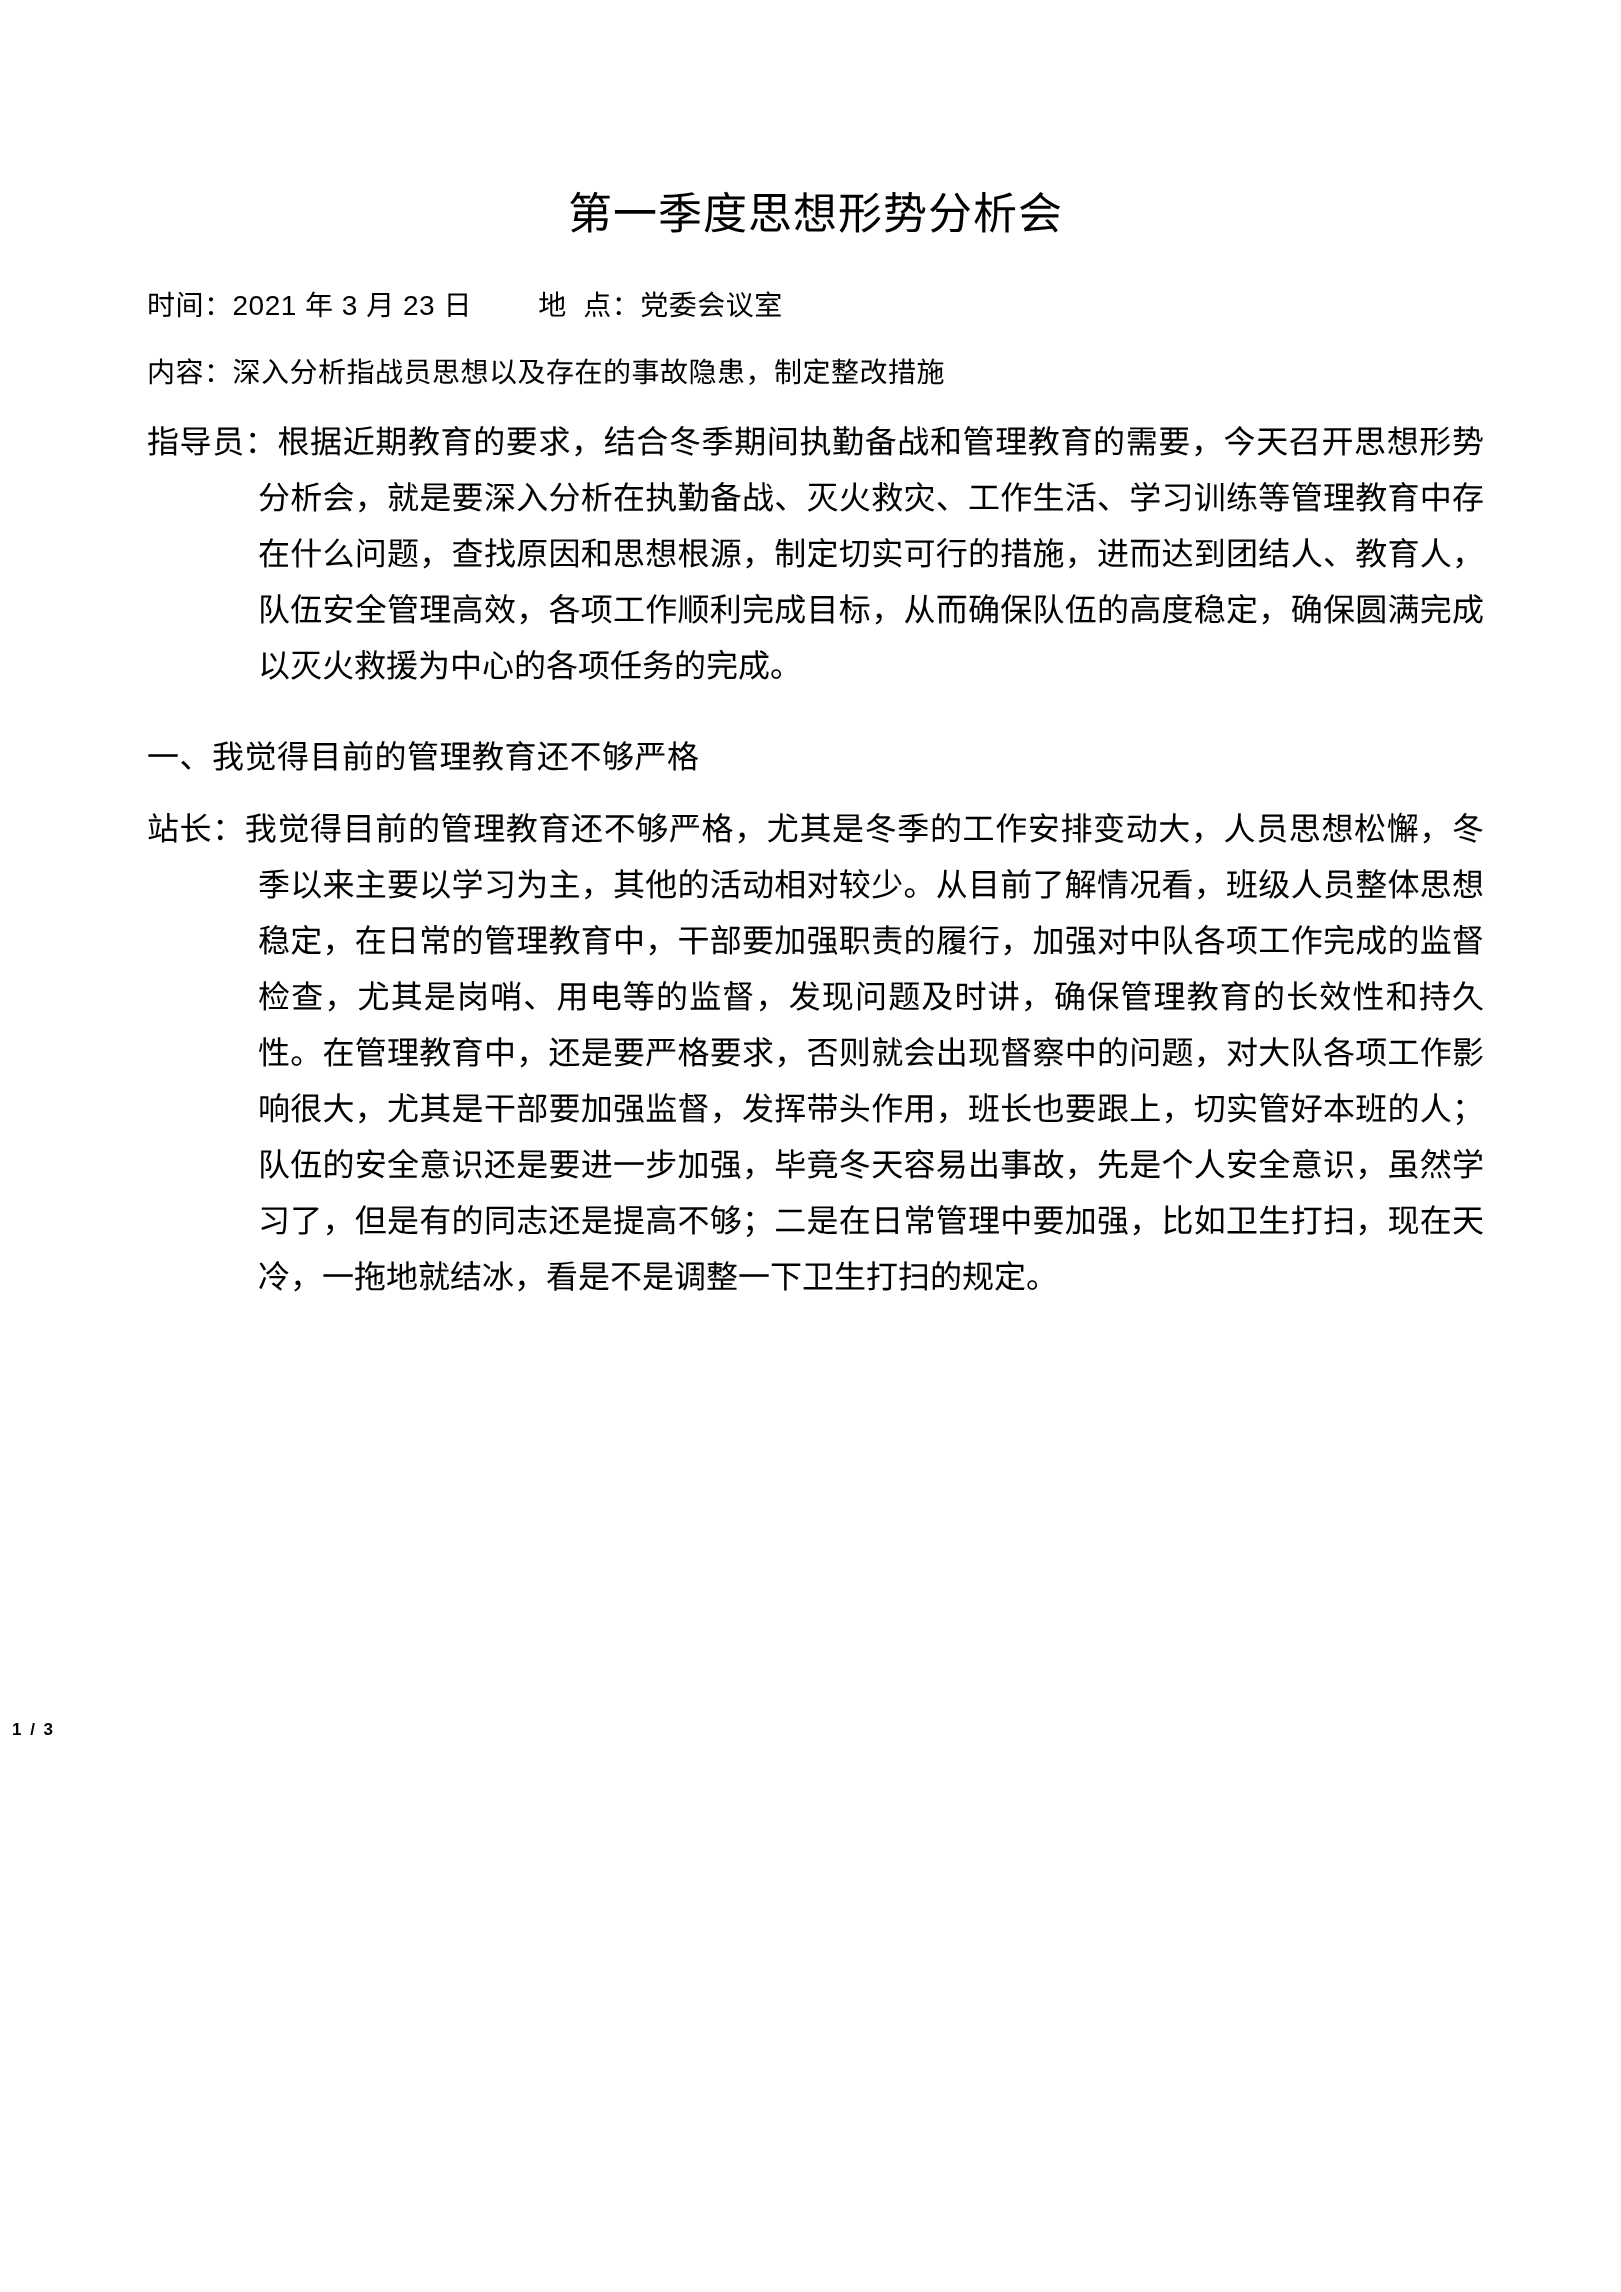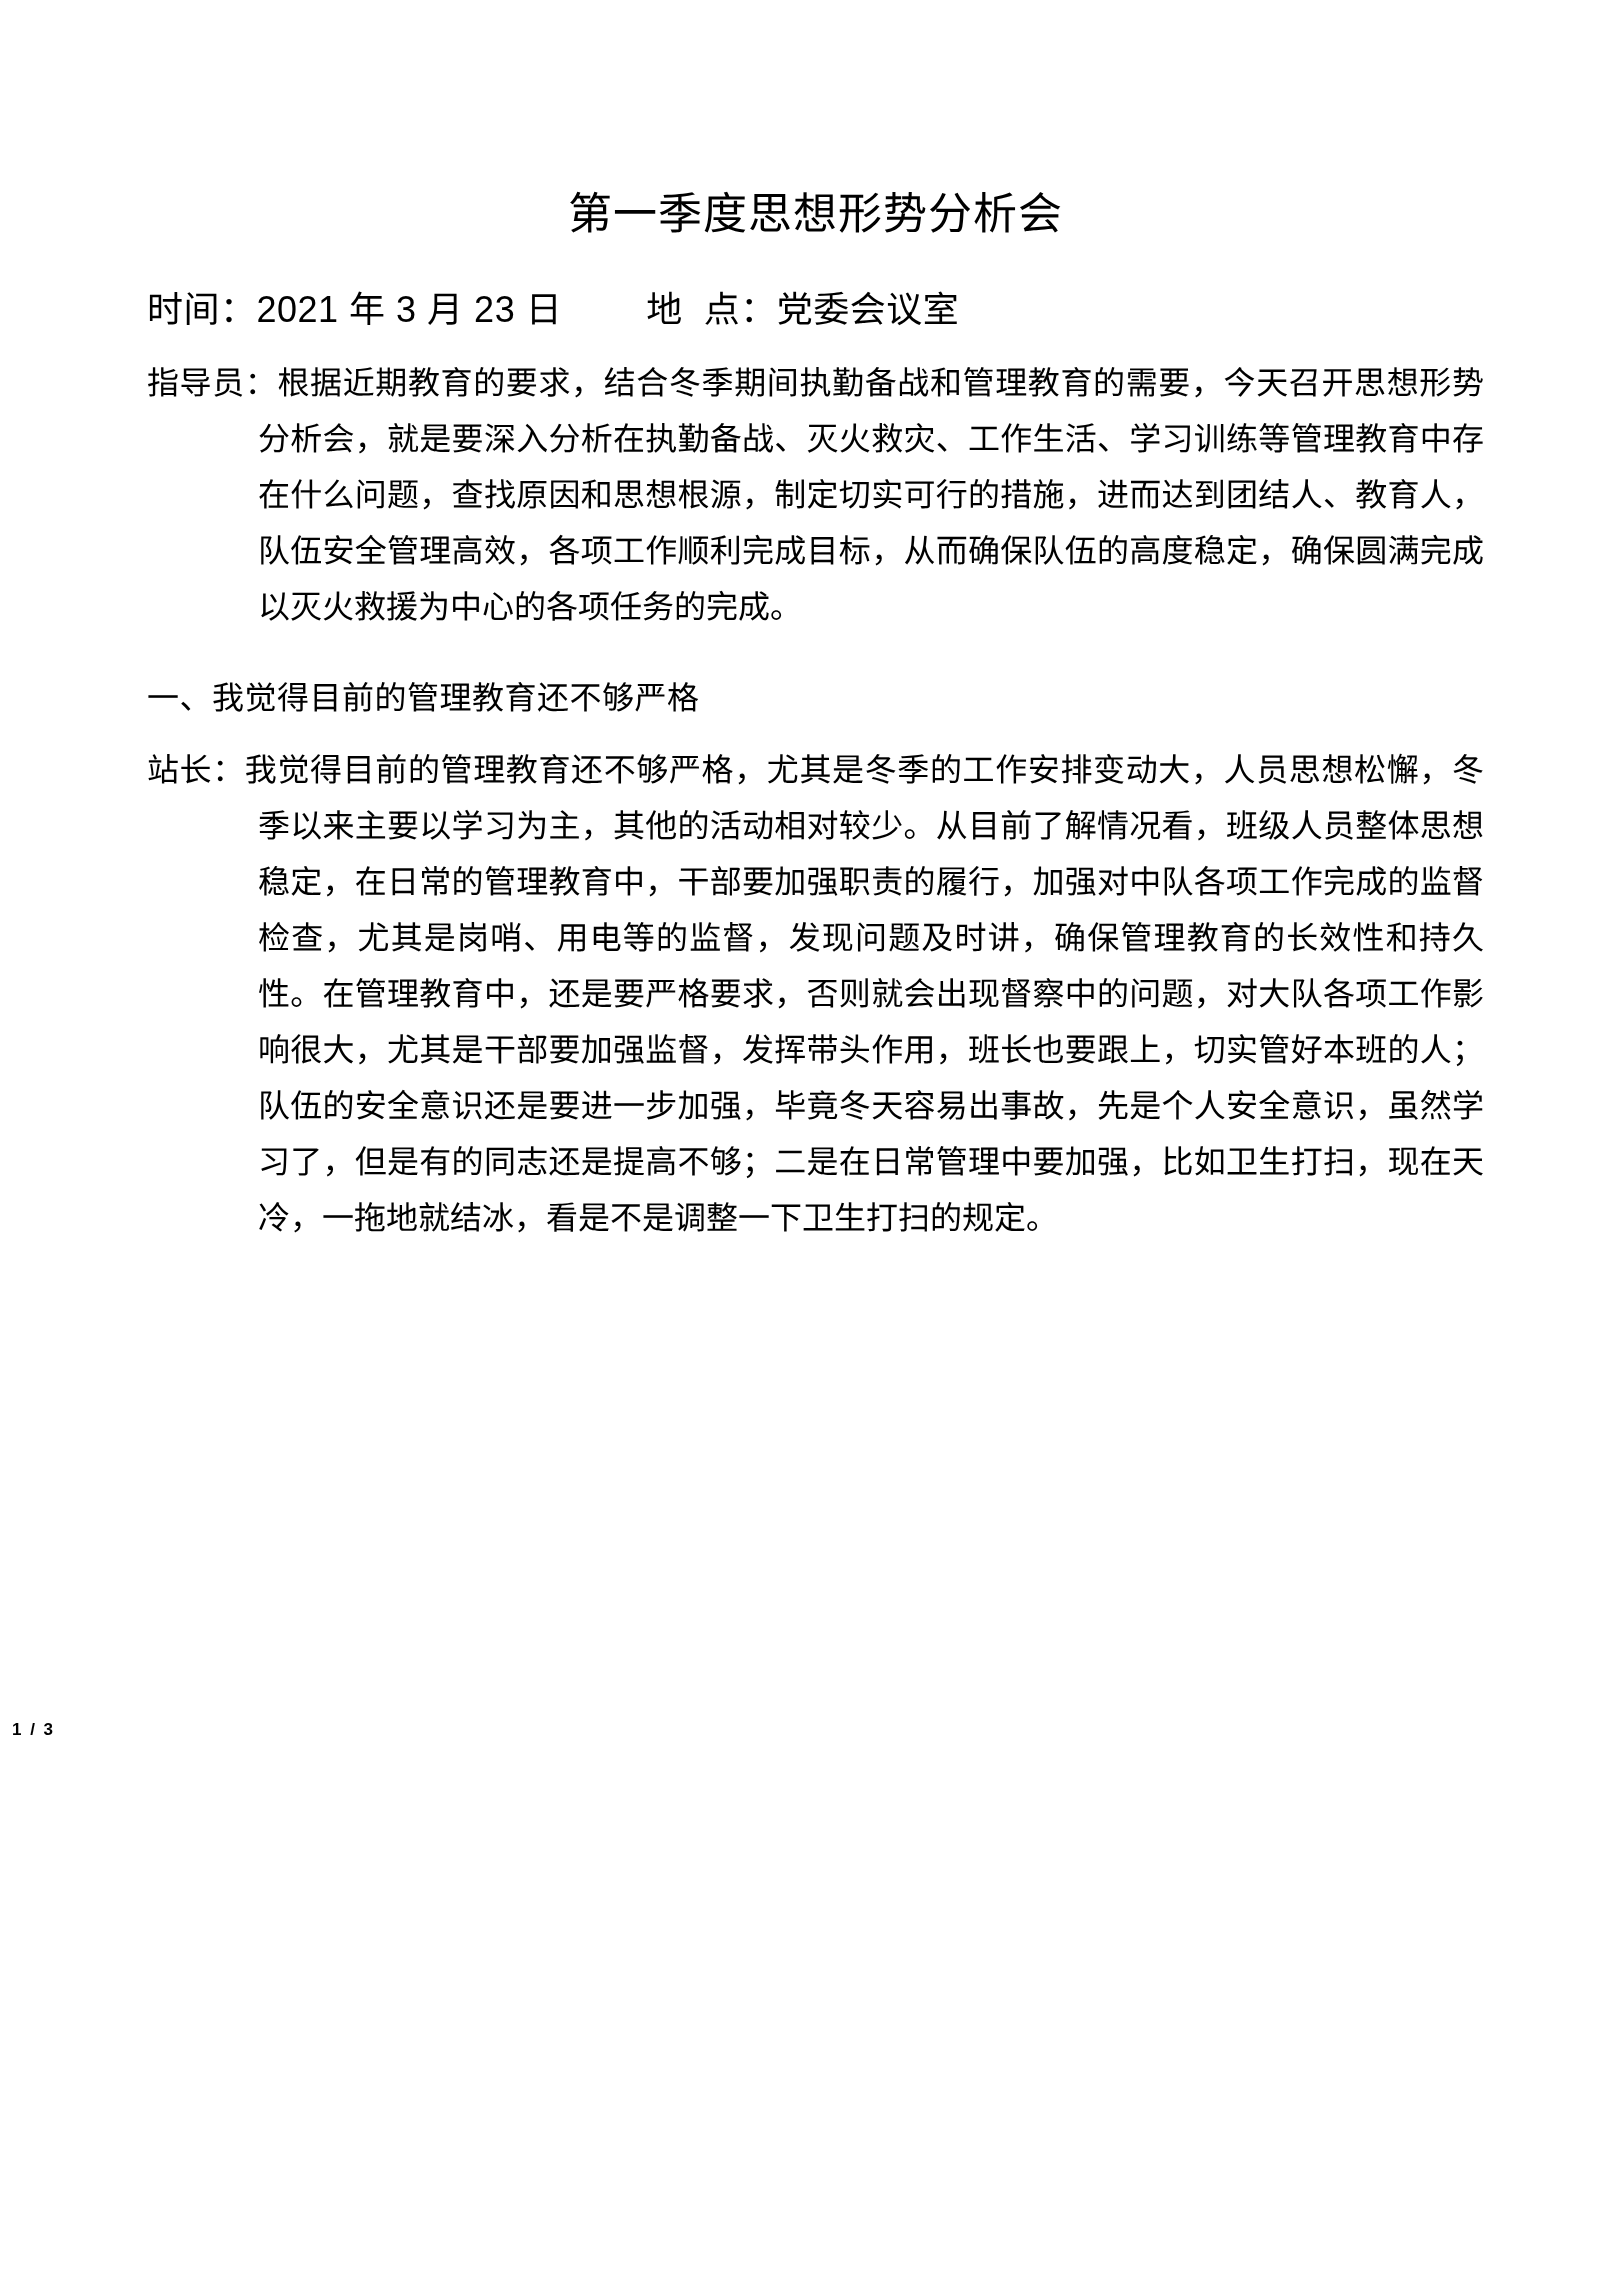--- a/index.html
+++ b/index.html
@@ -34,21 +34,21 @@
     font-size: 44px;
     line-height: 1.25;
     font-weight: 400;
     letter-spacing: 1px;
     margin: 0;
     padding-top: 186px;
     padding-bottom: 0;
     white-space: nowrap;
   }
   .meta-line {
-    font-size: 36px;
+    font-size: 28px;
     line-height: 1.0;
     margin: 0;
     padding-top: 39px;
     white-space: pre;
     letter-spacing: 0.5px;
   }
   .meta-line.first {
     padding-top: 51px;
   }
   .section-heading {
@@ -90,20 +90,21 @@
 
 <div class="page">
 
   <div class="page-body">
 
     <h1 class="doc-title">第一季度思想形势分析会</h1>
 
     <p class="meta-line first">时间：2021 年 3 月 23 日        地  点：党委会议室</p>
 
 
+    <p class="meta-line">内容：深入分析指战员思想以及存在的事故隐患，制定整改措施</p>
 
     <p class="speaker-para hang-3">指导员：根据近期教育的要求，结合冬季期间执勤备战和管理教育的需要，今天召开思想形势分析会，就是要深入分析在执勤备战、灭火救灾、工作生活、学习训练等管理教育中存在什么问题，查找原因和思想根源，制定切实可行的措施，进而达到团结人、教育人，队伍安全管理高效，各项工作顺利完成目标，从而确保队伍的高度稳定，确保圆满完成以灭火救援为中心的各项任务的完成。</p>
 
     <p class="section-heading">一、我觉得目前的管理教育还不够严格</p>
 
     <p class="speaker-para hang-2">站长：我觉得目前的管理教育还不够严格，尤其是冬季的工作安排变动大，人员思想松懈，冬季以来主要以学习为主，其他的活动相对较少。从目前了解情况看，班级人员整体思想稳定，在日常的管理教育中，干部要加强职责的履行，加强对中队各项工作完成的监督检查，尤其是岗哨、用电等的监督，发现问题及时讲，确保管理教育的长效性和持久性。在管理教育中，还是要严格要求，否则就会出现督察中的问题，对大队各项工作影响很大，尤其是干部要加强监督，发挥带头作用，班长也要跟上，切实管好本班的人；队伍的安全意识还是要进一步加强，毕竟冬天容易出事故，先是个人安全意识，虽然学习了，但是有的同志还是提高不够；二是在日常管理中要加强，比如卫生打扫，现在天冷，一拖地就结冰，看是不是调整一下卫生打扫的规定。</p>
 
 
   </div>
 

